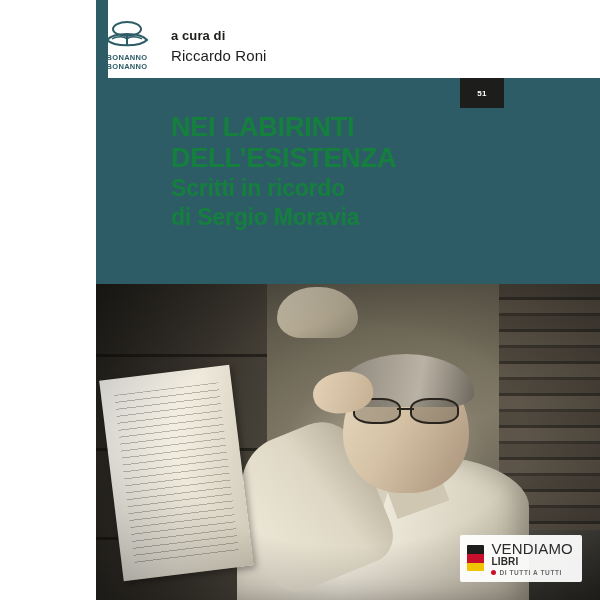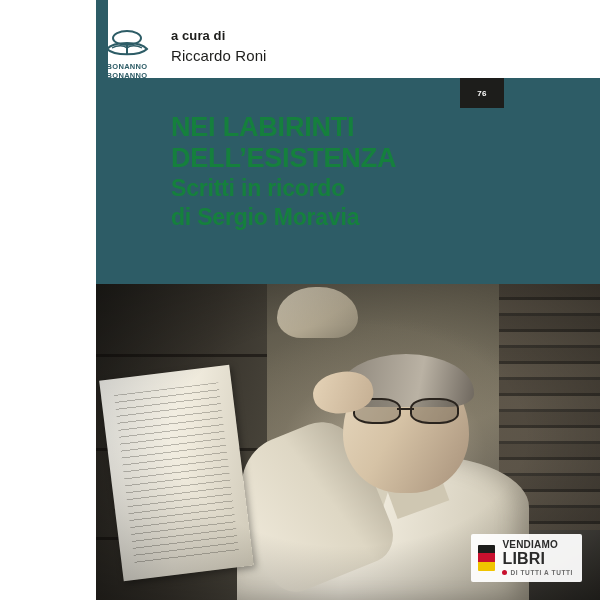--- a/index.html
+++ b/index.html
@@ -35,21 +35,21 @@
     top: 78px;
     width: 492px;
     height: 206px;
     background: #2d5c66;
   }
 
   
   .publisher {
     position: absolute;
     left: 96px;
-    top: 29px;
+    top: 20px;
     width: 62px;
     text-align: center;
     color: #2d5c66;
   }
   .pub-mark {
     width: 46px;
     height: 30px;
     margin: 0 auto 3px auto;
     position: relative;
   }
@@ -308,26 +308,26 @@
     flex-direction: column;
     overflow: hidden;
     border-radius: 1px;
   }
   .wm-flag i { display: block; flex: 1; }
   .wm-text {
     line-height: 1;
     color: #2b2b2b;
   }
   .wm-l1 {
+    font-size: 15px;
+    font-weight: normal;
+    letter-spacing: 0.2px;
+  }
+  .wm-l2 {
     font-size: 10px;
-    font-weight: bold;
-    letter-spacing: 0.2px;
-  }
-  .wm-l2 {
-    font-size: 16px;
     font-weight: bold;
     letter-spacing: 0.2px;
     margin-top: 1px;
   }
   .wm-l3 {
     margin-top: 3px;
     font-size: 6.5px;
     font-weight: bold;
     letter-spacing: 0.6px;
     color: #6a6a6a;
@@ -363,21 +363,21 @@
     </div>
     <div class="pub-name">BONANNO</div>
     <div class="pub-name">BONANNO</div>
   </div>
 
   <div class="curator">
     <div class="curator-line1">a cura di</div>
     <div class="curator-line2">Riccardo Roni</div>
   </div>
 
-  <div class="series-badge">76</div>
+  <div class="series-badge">51</div>
 
   <div class="title-wrap">
     <div class="main-title">
       <div>NEI LABIRINTI</div>
       <div>DELL’ESISTENZA</div>
     </div>
     <div class="subtitle">
       <div>Scritti in ricordo</div>
       <div>di Sergio Moravia</div>
     </div>

